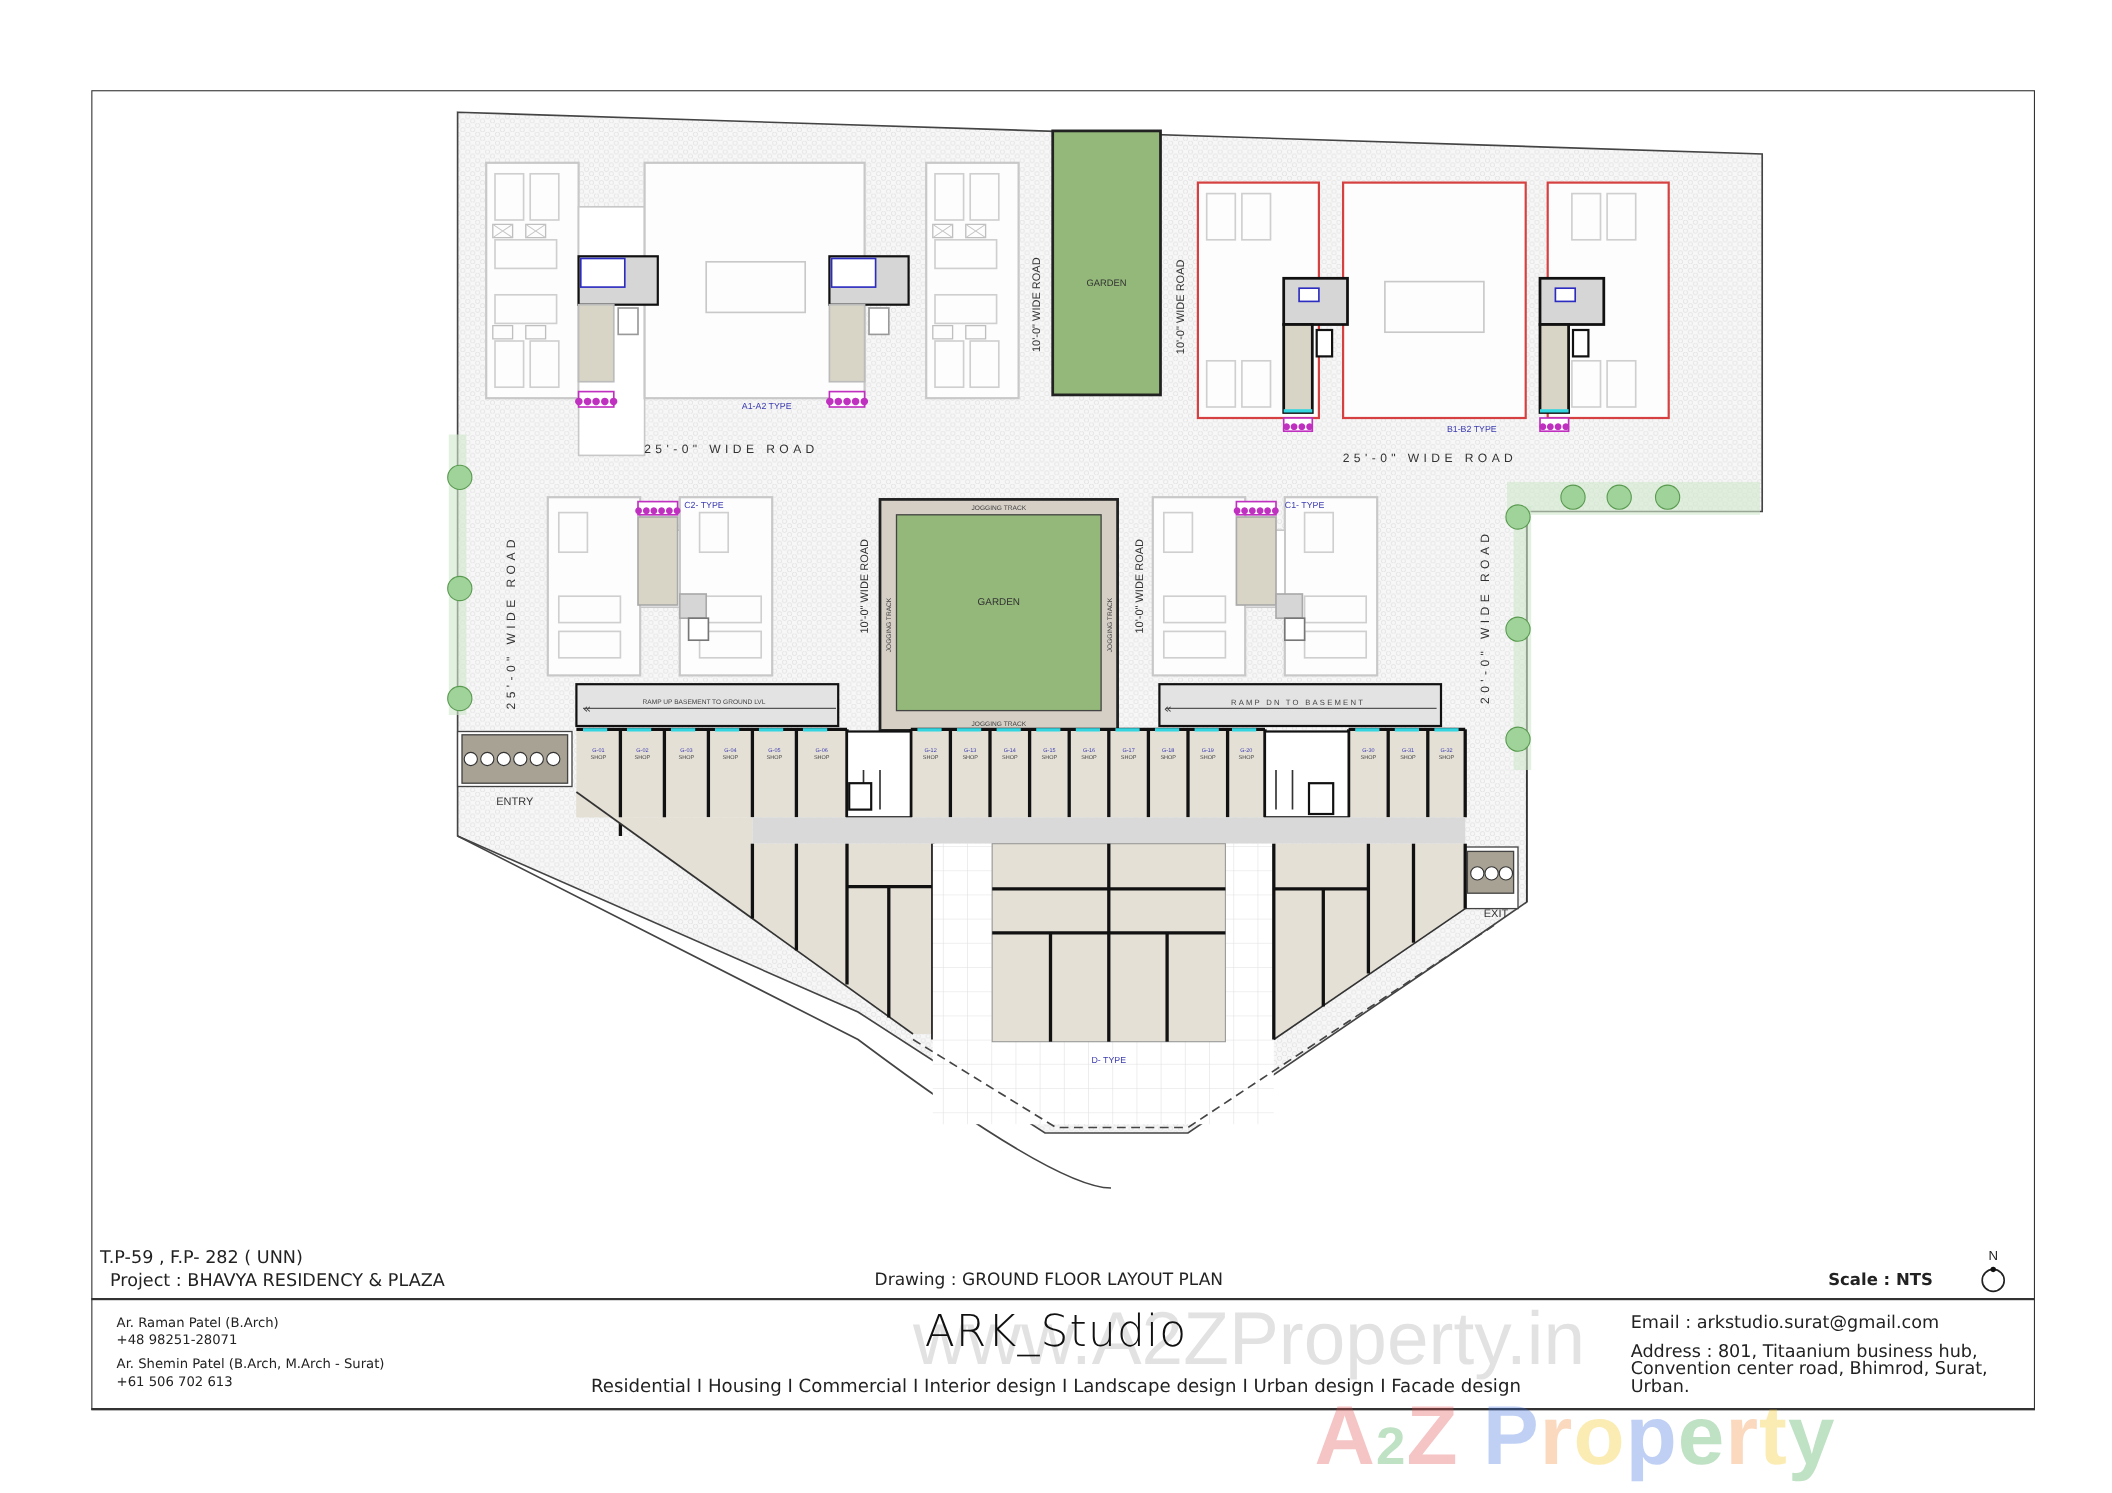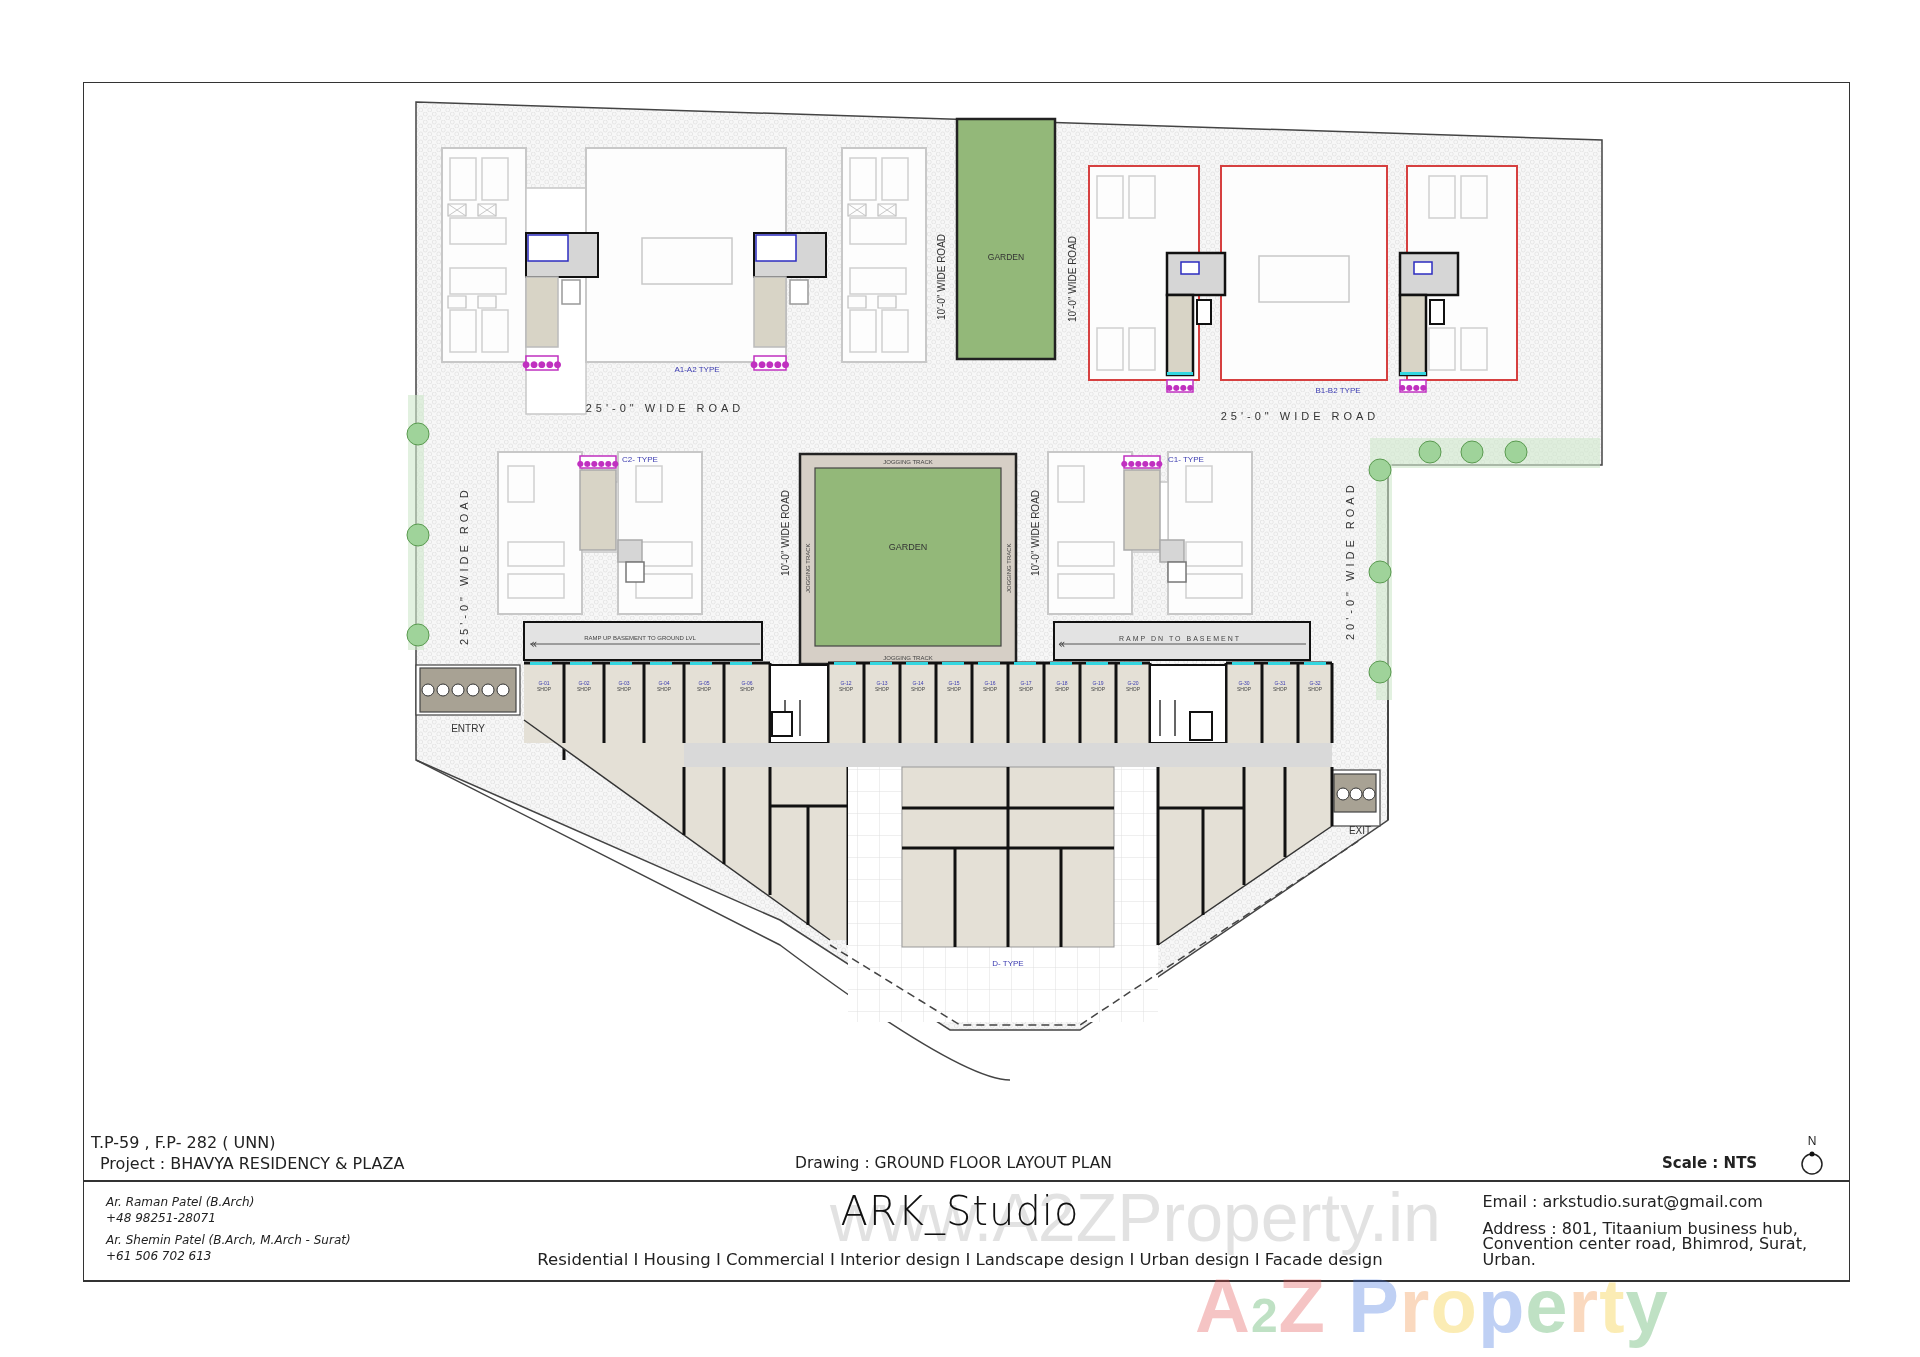--- a/index.html
+++ b/index.html
@@ -8,21 +8,21 @@
   .hdiv{position:absolute;left:83px;width:1767px;height:2px;background:#333;}
   .plan{position:absolute;left:0;top:0;width:1920px;height:1357px;}
   .lbl{position:absolute;white-space:nowrap;}
   .tb-left{left:91px;top:1132px;font-size:16px;line-height:21px;}
   .tb-left .tp{display:block;}
   .tb-left .proj{display:block;padding-left:9px;}
   .drawing{left:795px;top:1154px;font-size:15.5px;}
   .scale{left:1662px;top:1154px;font-size:15px;font-weight:bold;}
   .north{position:absolute;left:1797px;top:1134px;width:30px;height:44px;}
   .arch{left:106px;top:1194px;font-size:12px;line-height:16px;}
-  .arch .blk{display:block;margin-bottom:6px;font-style:italic;}
+  .arch .blk{display:block;margin-bottom:6px;}
   .arch span{display:block;}
   .brand{position:absolute;left:0;width:1920px;top:1188px;text-align:center;}
   .brand .name{font-size:40px;letter-spacing:1px;font-weight:300;color:#111;}
   .tagline{position:absolute;left:0;width:1920px;top:1250px;text-align:center;font-size:16.5px;}
   .contact{right:113px;top:1194px;font-size:16px;line-height:15.5px;text-align:left;}
   .contact .email{display:block;margin-bottom:11px;}
   .contact span{display:block;}
   .wm1{position:absolute;left:830px;top:1178px;font-size:68px;color:rgba(150,150,150,0.28);font-family:"Liberation Sans",sans-serif;}
   .wm2{position:absolute;left:1195px;top:1262px;font-size:76px;font-weight:bold;font-family:"Liberation Sans",sans-serif;letter-spacing:1px;}
   .wm2 span{opacity:0.32;}

